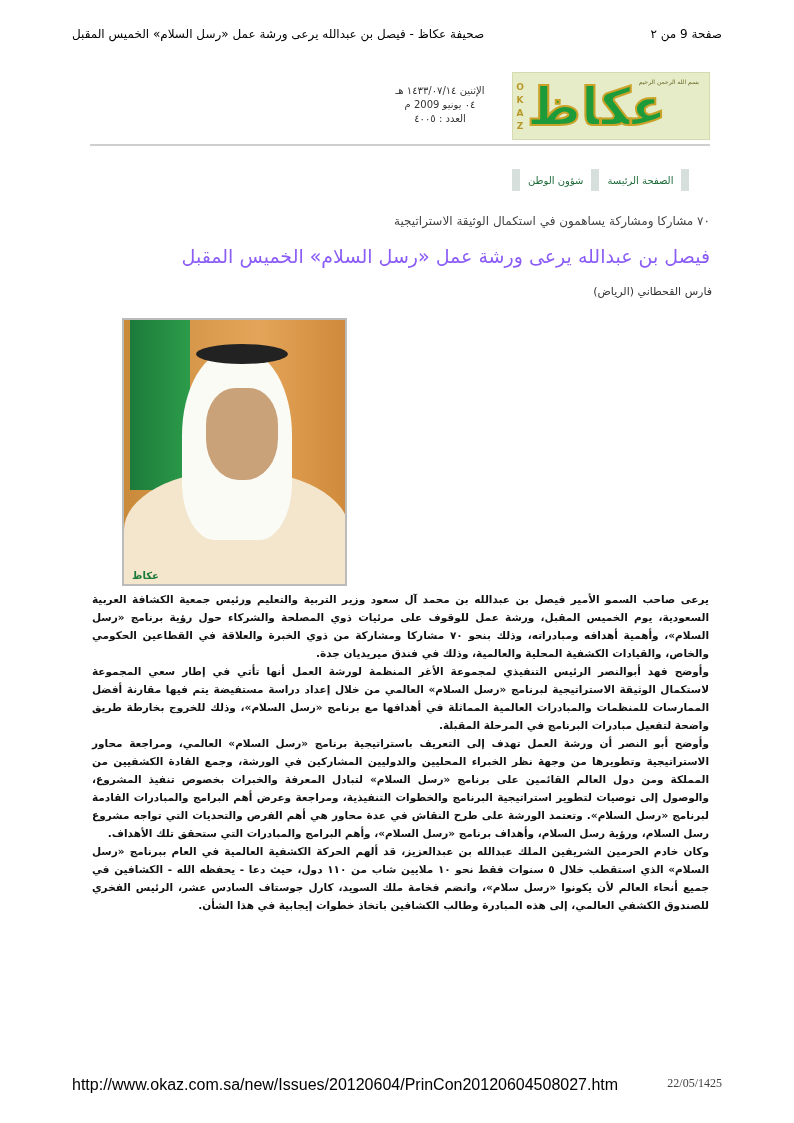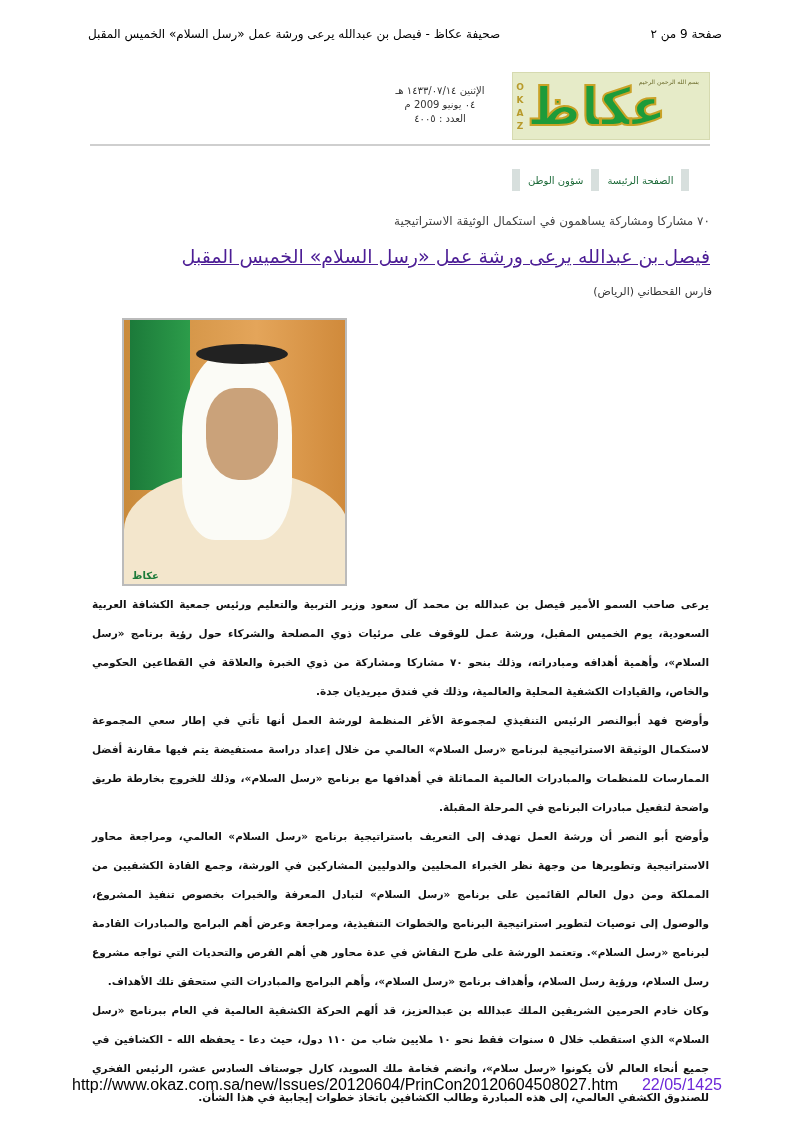--- a/index.html
+++ b/index.html
@@ -1,41 +1,41 @@
 <!DOCTYPE html>
 <html><head>
 <meta charset="utf-8">
 <style>
   html,body{margin:0;padding:0;background:#fff;}
   body{width:794px;height:1123px;position:relative;overflow:hidden;font-family:"DejaVu Sans",sans-serif;color:#000;}
-  .hdr-left{position:absolute;left:88px;top:27px;font-size:12px;direction:rtl;}
+  .hdr-left{position:absolute;left:72px;top:27px;font-size:12px;direction:rtl;}
   .hdr-right{position:absolute;right:72px;top:27px;font-size:12px;direction:rtl;}
   .logo{position:absolute;left:512px;top:72px;width:198px;height:68px;background:#e6ebc8;border:1px solid #d6dab0;box-sizing:border-box;overflow:hidden;}
   .logo .basmala{position:absolute;right:10px;top:5px;font-size:6px;color:#6b6b2a;direction:rtl;}
   .logo .okaz-latin{position:absolute;left:2px;top:8px;width:10px;font-size:9px;font-weight:bold;color:#b89a2a;line-height:13px;text-align:center;}
   .logo .ar{position:absolute;left:14px;top:2px;font-size:52px;line-height:64px;font-weight:bold;color:#1d9b3a;-webkit-text-stroke:2px #c9a227;direction:rtl;letter-spacing:-2px;}
   .date-block{position:absolute;left:380px;top:84px;width:120px;direction:rtl;text-align:center;font-size:10px;line-height:14px;color:#333;}
   .rule{position:absolute;left:90px;top:144px;width:620px;height:2px;background:#cfcfcf;}
   .nav{position:absolute;left:512px;top:168px;height:24px;display:flex;flex-direction:row-reverse;align-items:center;gap:8px;}
   .nav .sep{width:8px;height:22px;background:#d7dfdd;}
   .nav .item{font-size:10px;font-weight:normal;color:#1e6b3a;direction:rtl;}
   .kicker{position:absolute;right:84px;top:214px;font-size:12px;color:#444;direction:rtl;}
-  .title{position:absolute;right:84px;top:245px;font-size:19px;color:#4c1d95;direction:rtl;text-decoration:underline;}
+  .title{position:absolute;right:84px;top:245px;font-size:19px;color:#8b5cf6;direction:rtl;}
   .byline{position:absolute;right:82px;top:285px;font-size:11px;color:#333;direction:rtl;}
   .photo{position:absolute;left:122px;top:318px;width:225px;height:268px;border:2px solid #bbb;box-sizing:border-box;overflow:hidden;background:linear-gradient(90deg,#c98a3a,#e4a55a 60%,#d08a3b);}
   .photo .flag{position:absolute;left:6px;top:0;width:60px;height:170px;background:linear-gradient(90deg,#1c7a3a,#2c9c4a);}
   .photo .robe{position:absolute;left:0;top:150px;width:225px;height:120px;background:#f3e6cc;border-radius:50% 50% 0 0;}
   .photo .ghutra{position:absolute;left:58px;top:30px;width:110px;height:190px;background:#fbfbf6;border-radius:45% 45% 30% 30%;}
   .photo .agal{position:absolute;left:72px;top:24px;width:92px;height:20px;background:#222;border-radius:50%;}
   .photo .face{position:absolute;left:82px;top:68px;width:72px;height:92px;background:#caa27a;border-radius:40% 40% 45% 45%;}
   .photo .mark{position:absolute;left:8px;top:250px;font-size:10px;font-weight:bold;color:#1d7b3a;direction:rtl;}
-  .body{position:absolute;left:92px;top:590px;width:617px;direction:rtl;text-align:justify;font-size:10.5px;line-height:29px;font-weight:bold;color:#111;}
+  .body{position:absolute;left:92px;top:590px;width:617px;direction:rtl;text-align:justify;font-size:10.5px;line-height:18px;font-weight:bold;color:#111;}
   .body p{margin:0;}
   .foot-url{position:absolute;left:72px;top:1076px;font-family:"Liberation Sans",sans-serif;font-size:16px;color:#000;}
-  .foot-date{position:absolute;right:72px;top:1076px;font-family:Liberation Sans, sans-serif;font-size:16px;color:#6d28d9;}
+  .foot-date{position:absolute;right:72px;top:1076px;font-family:Liberation Serif, serif;font-size:12px;color:#404040;}
 </style>
 </head>
 <body>
 
 <div class="hdr-left">صحيفة عكاظ - فيصل بن عبدالله يرعى ورشة عمل «رسل السلام» الخميس المقبل</div>
 <div class="hdr-right">صفحة 9 من ٢</div>
 
 <div class="logo">
   <span class="basmala">بسم الله الرحمن الرحيم</span>
   <div class="okaz-latin">

